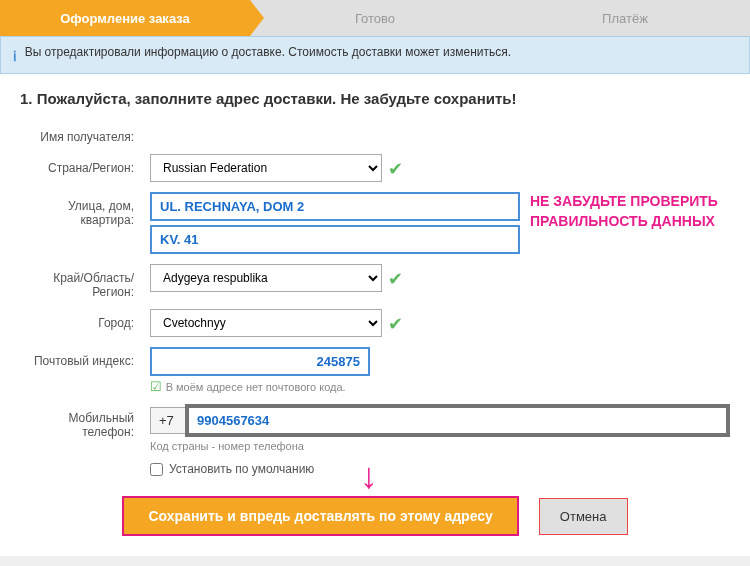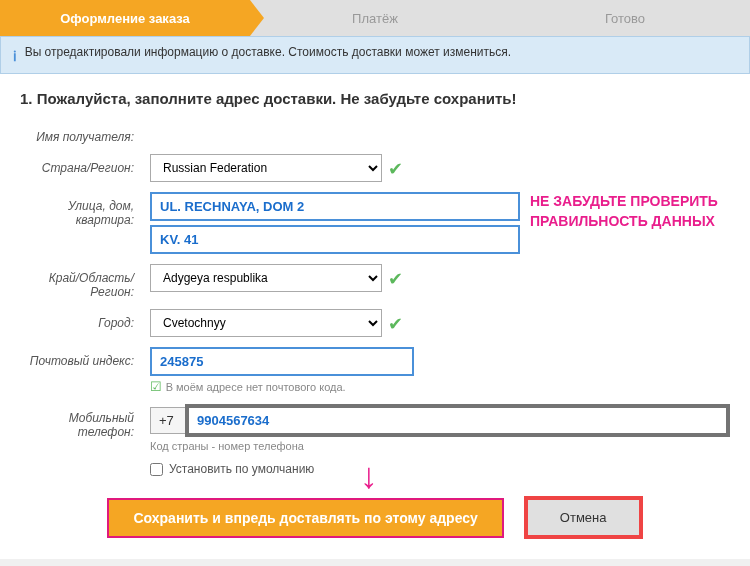--- a/index.html
+++ b/index.html
@@ -78,21 +78,20 @@
       margin-bottom: 10px;
     }
     .form-label {
       width: 130px;
       text-align: right;
       padding-right: 16px;
       padding-top: 7px;
       font-size: 12px;
       color: #555;
       flex-shrink: 0;
-      font-style: italic;
     }
     .form-field {
       flex: 1;
       position: relative;
     }
     .form-field-inner {
       display: flex;
       align-items: flex-start;
       gap: 6px;
     }
@@ -194,22 +193,22 @@
       font-size: 14px;
       font-weight: bold;
       cursor: pointer;
       outline: none;
       min-width: 280px;
     }
 
     .cancel-button {
       background: #e0e0e0;
       color: #333;
-      border: 4px solid #ef4444;
-      padding: 10px 32px;
+      border: 1px solid #ef4444;
+      padding: 10px 20px;
       font-size: 13px;
       cursor: pointer;
       outline: none;
     }
 
     .arrow-container {
       position: absolute;
       left: 340px;
       top: -38px;
     }
@@ -236,24 +235,24 @@
     }
   </style>
 </head>
 <body>
 
 <div class="progress-bar">
   <div class="progress-step active">
     <span>Оформление заказа</span>
   </div>
   <div class="progress-step inactive">
+    <span>Готово</span>
+  </div>
+  <div class="progress-step inactive">
     <span>Платёж</span>
-  </div>
-  <div class="progress-step inactive">
-    <span>Готово</span>
   </div>
 </div>
 
 <div class="info-banner">
   <span class="info-icon">ℹ</span>
   <span>Вы отредактировали информацию о доставке. Стоимость доставки может измениться.</span>
 </div>
 
 <div class="main-container">
   <div class="section-title">1. Пожалуйста, заполните адрес доставки. Не забудьте сохранить!</div>
@@ -303,21 +302,21 @@
           <option>Cvetochnyy</option>
         </select>
         <span class="check-icon">✔</span>
       </div>
     </div>
   </div>
 
   <div class="form-row zip-row">
     <div class="form-label">Почтовый индекс:</div>
     <div class="form-field">
-      <input type="text" class="highlighted" style="width: 264px;" value="245875">
+      <input type="text" class="highlighted" style="width: 220px; text-align: right;" value="245875">
       <div class="zip-hint">
         <span class="zip-hint-icon">☑</span>
         <span>В моём адресе нет почтового кода.</span>
       </div>
     </div>
   </div>
 
   <div class="form-row">
     <div class="form-label">Мобильный телефон:</div>
     <div class="form-field">

